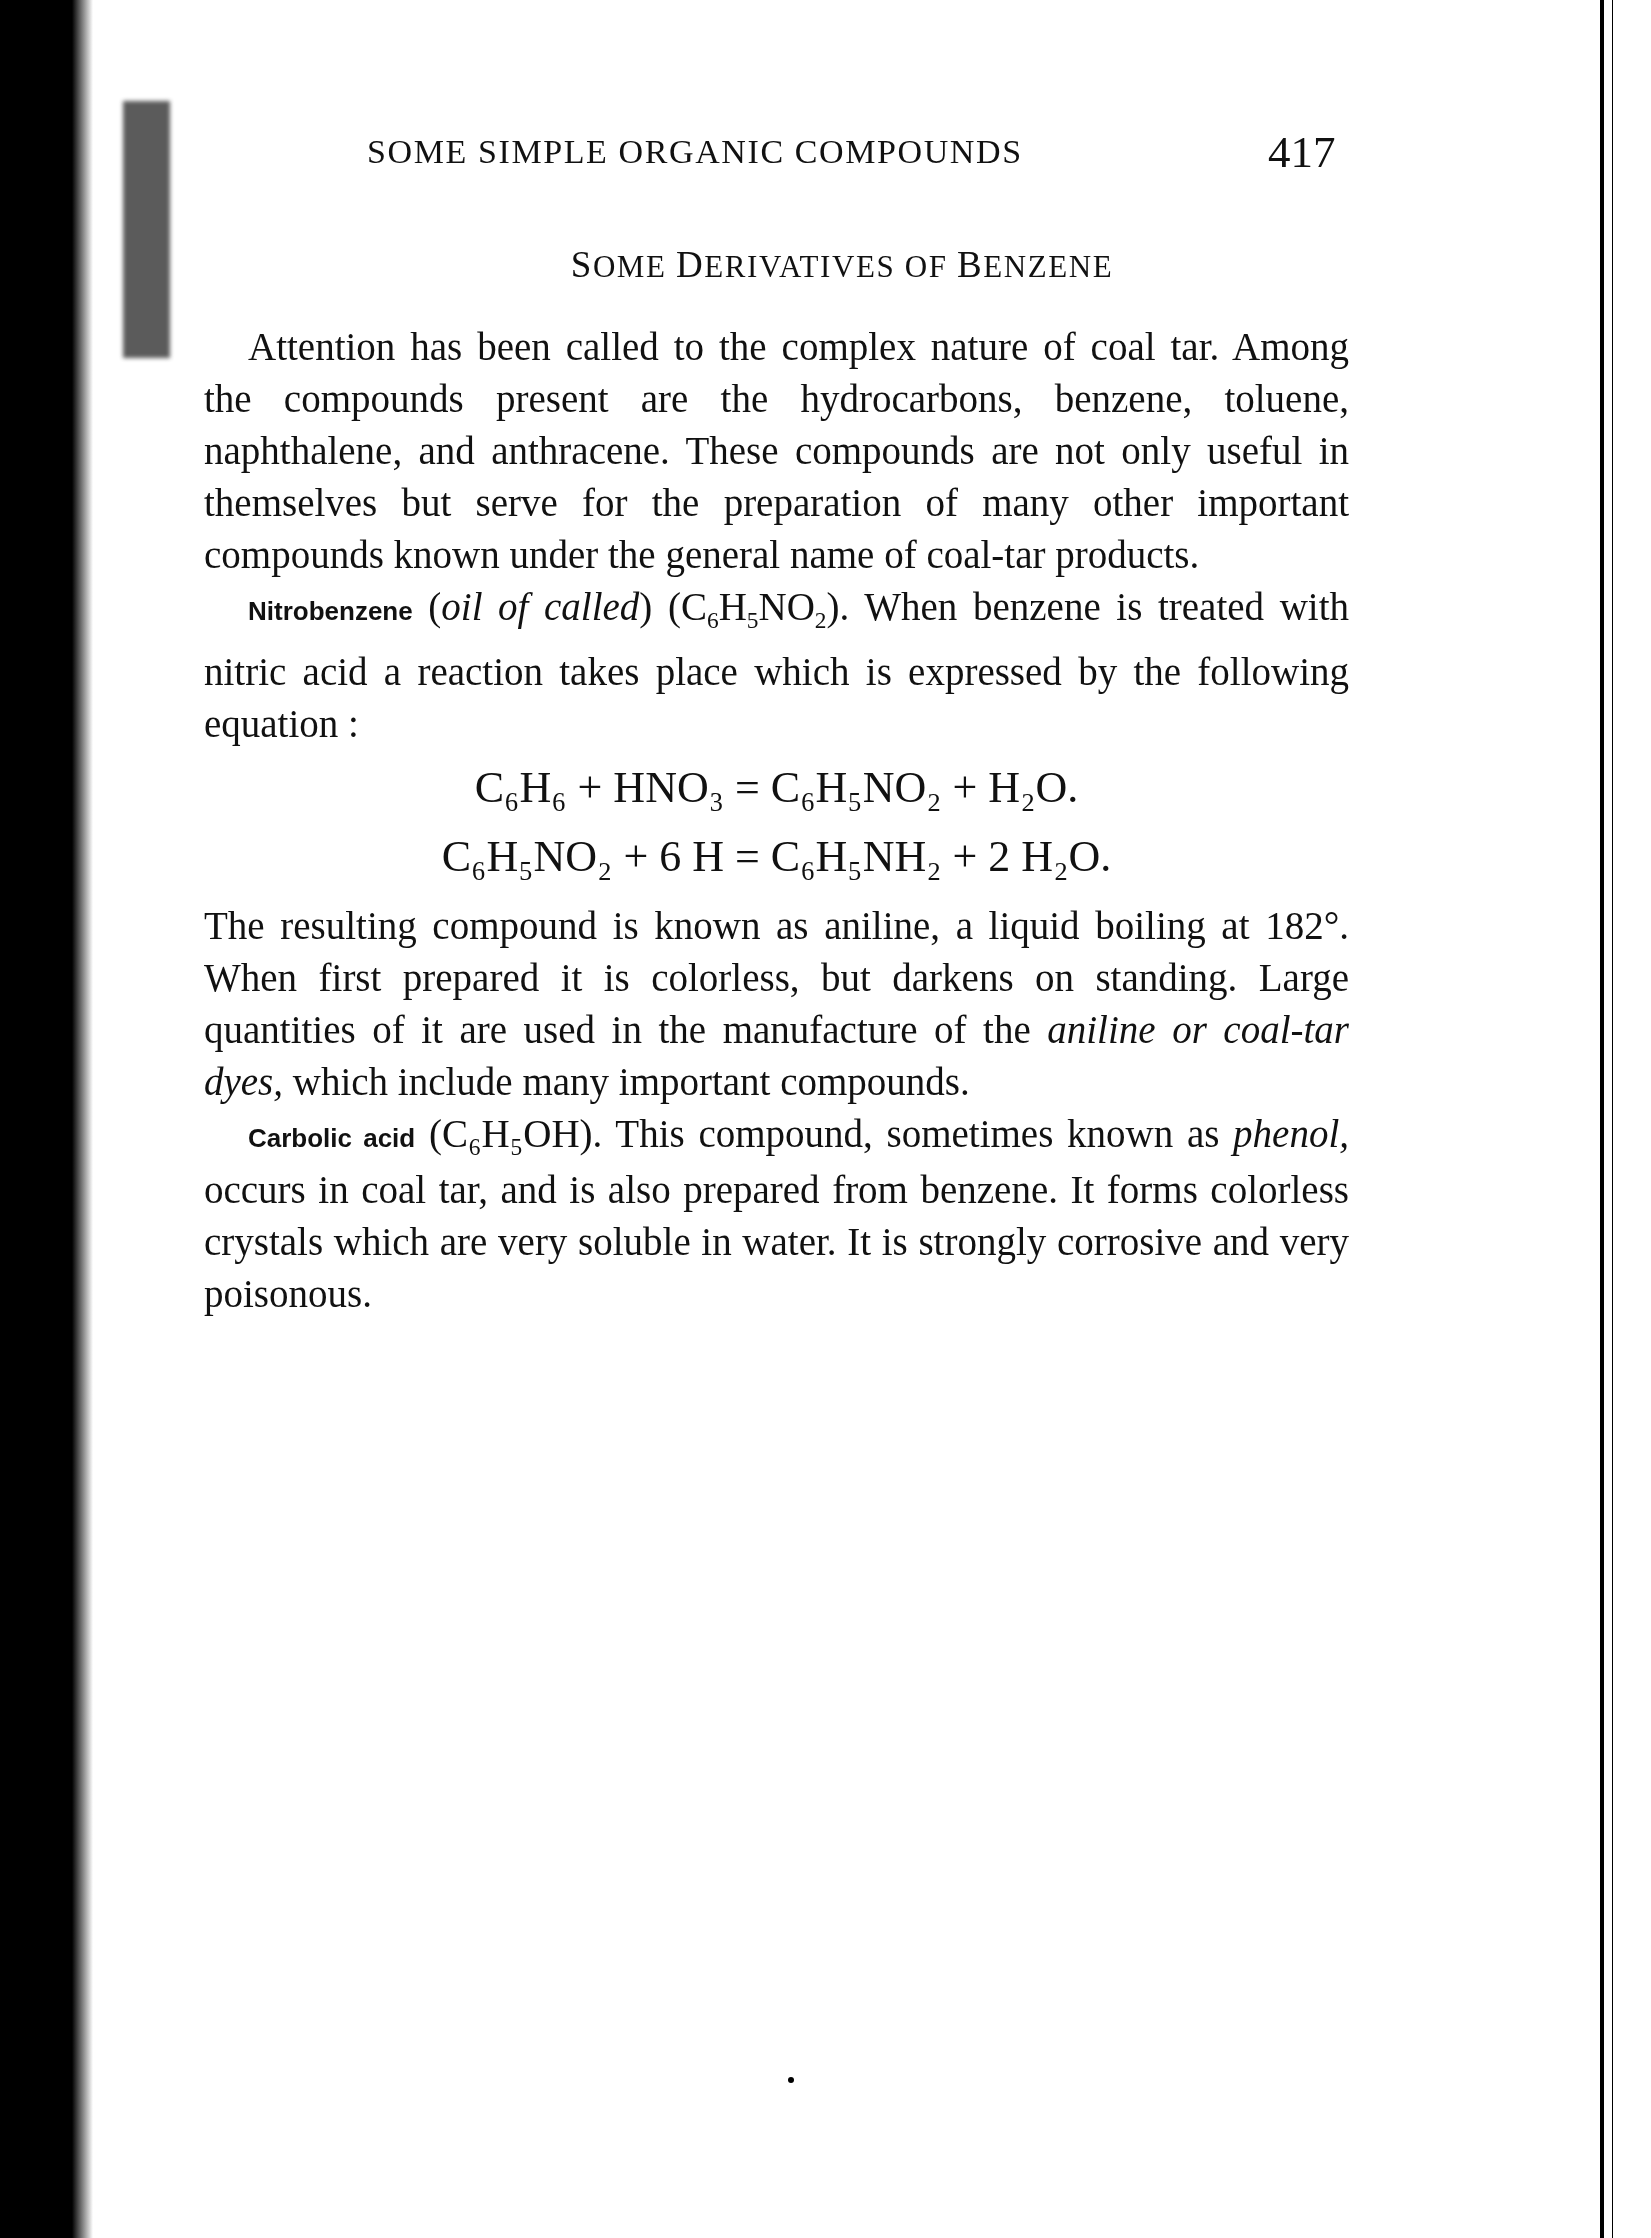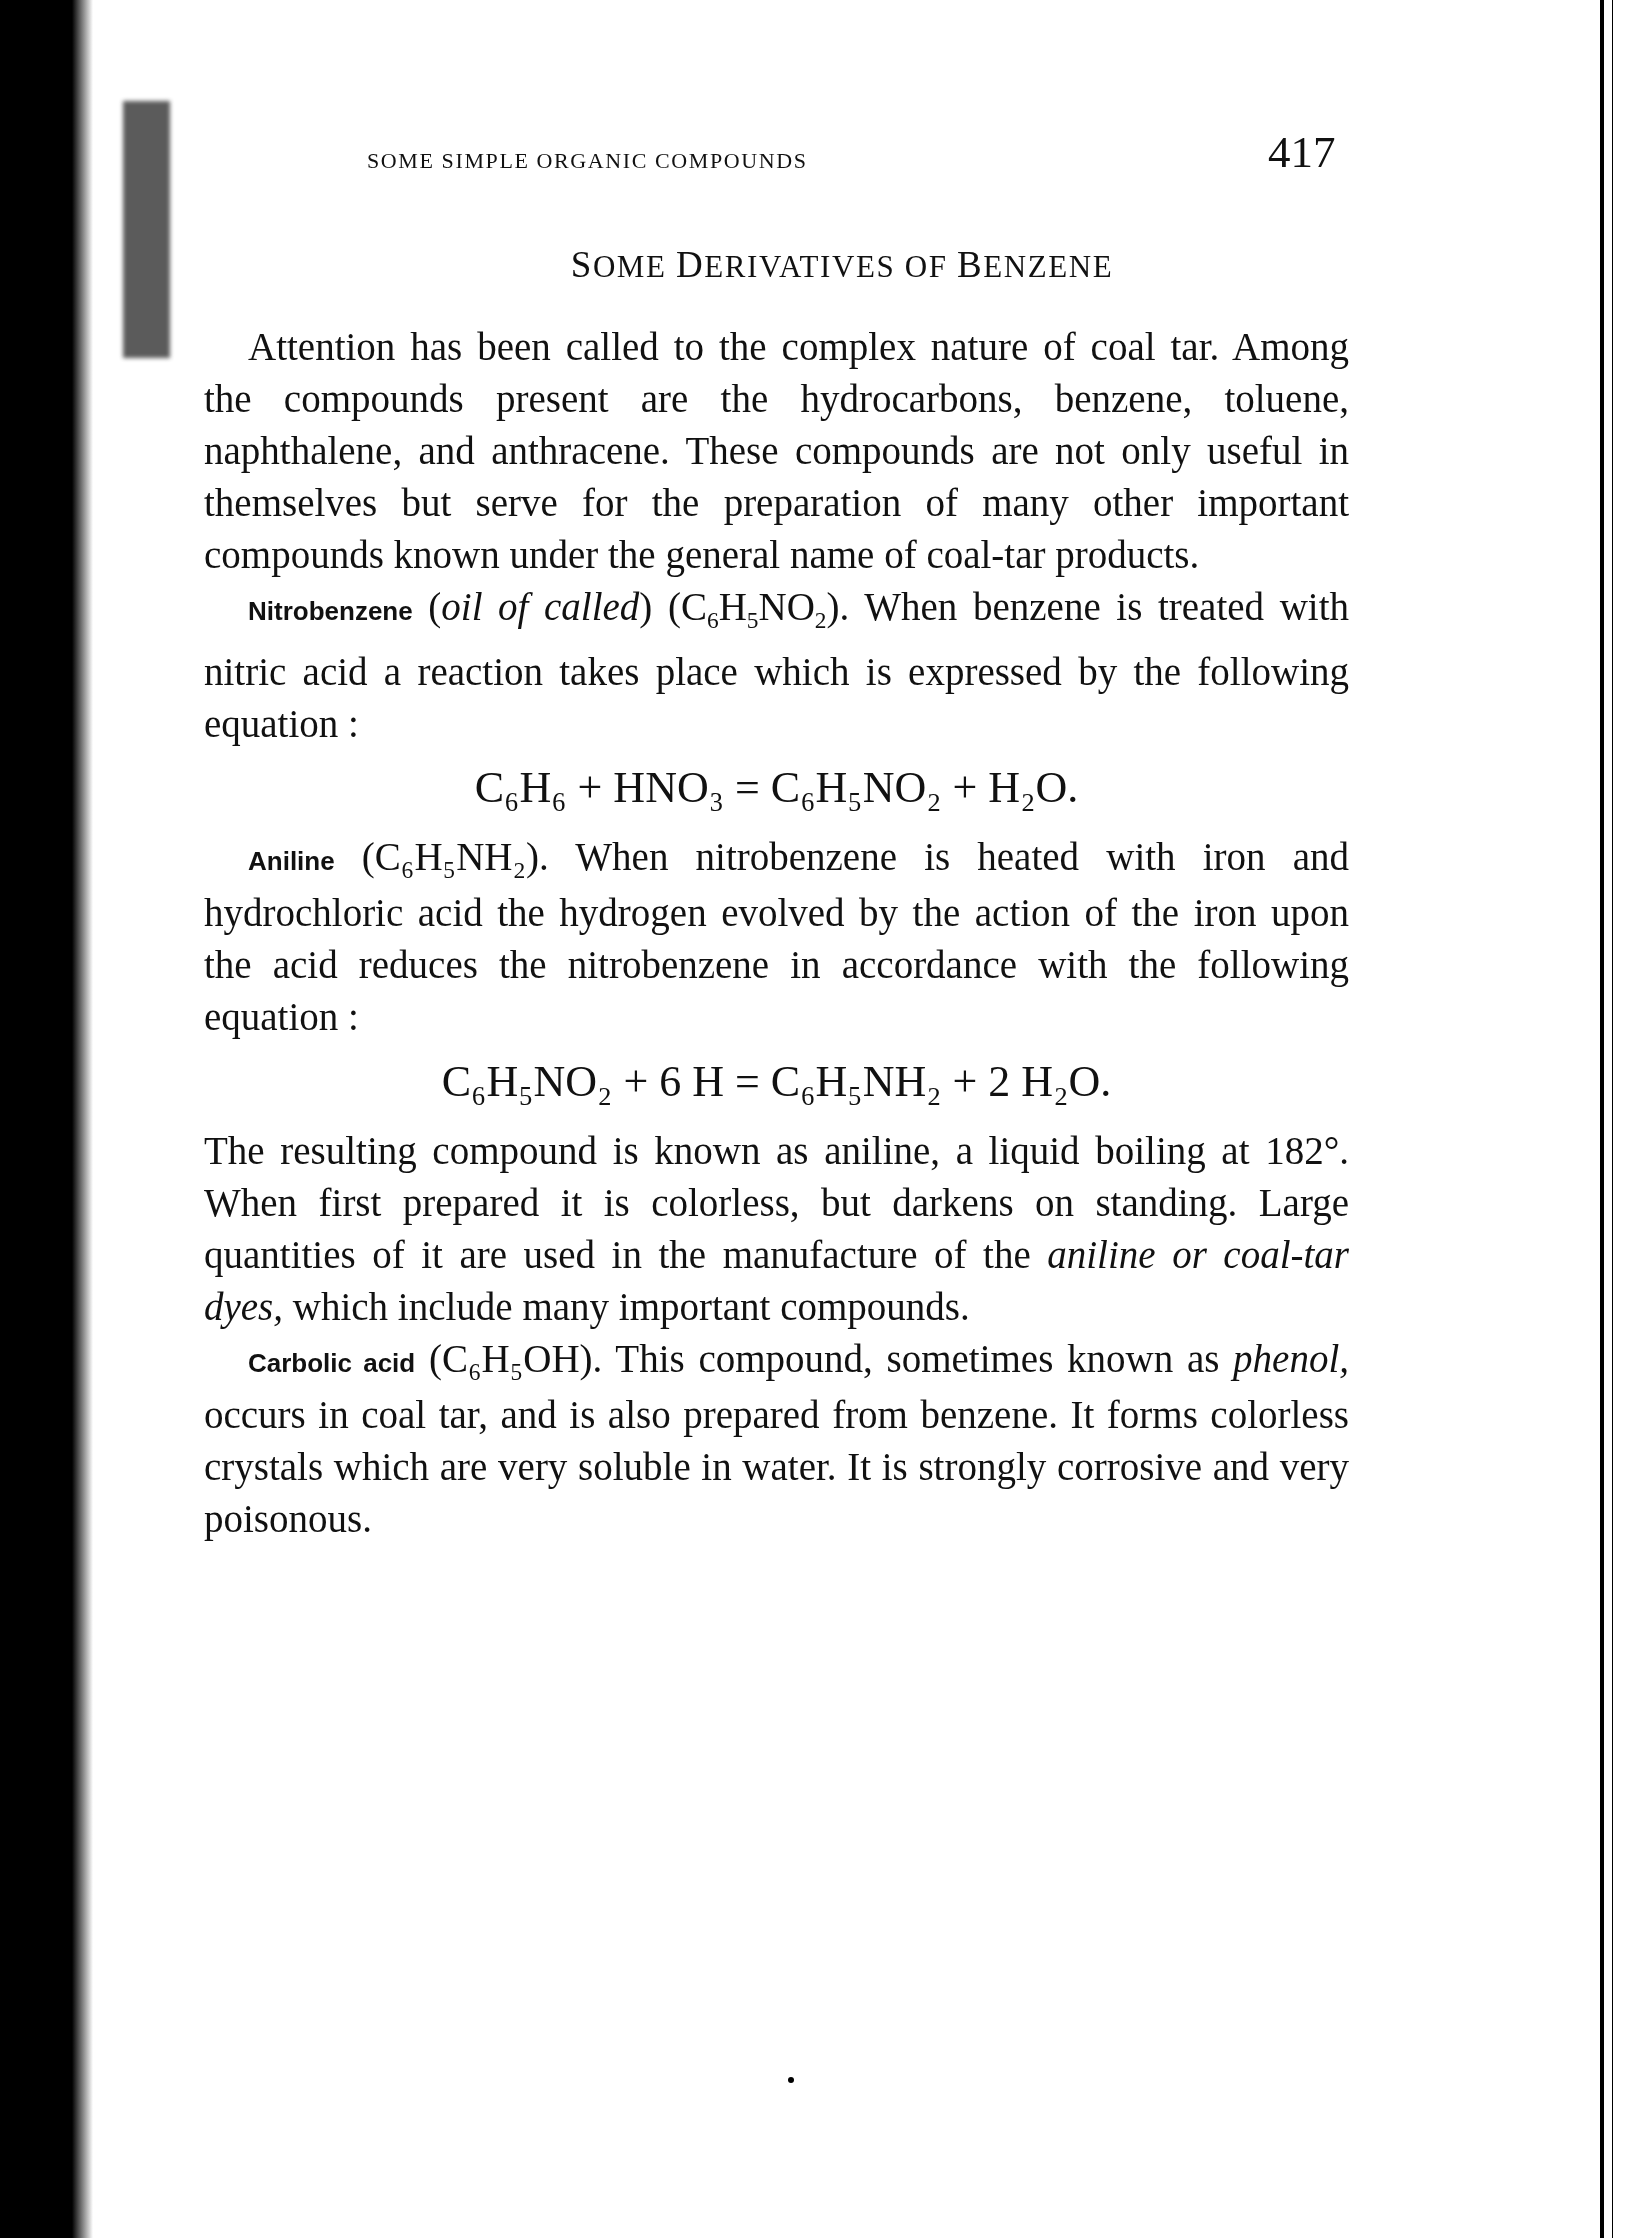--- a/index.html
+++ b/index.html
@@ -1,21 +1,21 @@
 <!DOCTYPE html>
 <html style="font-size:12.5px"><head>
 <meta charset="utf-8">
 <style>
 html,body{margin:0;padding:0;background:#fff;}
 body{width:1652px;height:2239px;position:relative;overflow:hidden;font-family:"Liberation Serif","DejaVu Serif",serif;color:#111;}
 .binding{position:absolute;left:0;top:0;width:23.4px;height:2239px;background:#000;}
 .binding2{position:absolute;left:23.4px;top:0;width:70px;height:2239px;background:linear-gradient(90deg,#000 0%,#000 70%,#fff 100%);}
 .smudge{position:absolute;left:123px;top:101px;width:47px;height:257px;background:#333;opacity:.8;filter:blur(2.3px);}
 .rightedge{position:absolute;left:1600px;top:0;width:7.8px;height:2239px;border-left:4.7px solid #000;border-right:1.6px solid #000;}
-.runhead{position:absolute;top:148px;left:367px;font-size:22px;letter-spacing:1.6px;}
+.runhead{position:absolute;top:133px;left:367px;font-size:34px;letter-spacing:1.6px;}
 .pageno{position:absolute;top:126px;left:1268px;font-size:45px;}
 .title{position:absolute;top:243px;left:0;width:1652px;text-align:center;font-size:31px;letter-spacing:1.6px;padding-left:16px;}
 .title .sc{font-size:37px;}
 .text{position:absolute;left:204px;width:1145px;top:321px;font-size:39px;line-height:52px;text-align:justify;}
 .p{margin:0;text-indent:44px;}
 .p.noindent{text-indent:0;}
 .eq{text-align:center;margin:12.5px 0 17px;font-size:44px;}
 b{font-family:"Liberation Sans","DejaVu Sans",sans-serif;font-weight:bold;font-size:26px;}
 sub{font-size:23.4px;vertical-align:-7.8px;}
 .dot{position:absolute;left:788px;top:2077px;width:6.2px;height:6.2px;background:#000;border-radius:50%;}
@@ -30,19 +30,18 @@
 
 <div class="runhead">SOME SIMPLE ORGANIC COMPOUNDS</div>
 <div class="pageno">417</div>
 
 <div class="title"><span class="sc">S</span><span>OME </span><span class="sc">D</span><span>ERIVATIVES OF </span><span class="sc">B</span><span>ENZENE</span></div>
 
 <div class="text">
  <p class="p">Attention has been called to the complex nature of coal tar. Among the compounds present are the hydrocarbons, benzene, toluene, naphthalene, and anthracene. These compounds are not only useful in themselves but serve for the preparation of many other important compounds known under the general name of coal-tar products.</p>
  <p class="p"><b>Nitrobenzene</b> (<i>oil of called</i>) <span>(C</span><sub>6</sub><span>H</span><sub>5</sub><span>NO</span><sub>2</sub><span>).</span><span> When benzene is treated with nitric acid a reaction takes place which is expressed by the following equation :</span></p>
  <div class="eq">C₆H₆ + HNO₃ = C₆H₅NO₂ + H₂O.</div>
- <p class="p"><b>Aniline</b> <span>(C₆H₅NH₂).</span><span> When nitrobenzene is heated with iron and hydrochloric acid the hydrogen evolved by the action of the iron upon the acid reduces the nitrobenzene in accordance with the following equation :</span></p>
  <div class="eq">C₆H₅NO₂ + 6 H = C₆H₅NH₂ + 2 H₂O.</div>
  <p class="p noindent"><span>The resulting compound is known as aniline, a liquid boiling at 182°. When first prepared it is colorless, but darkens on standing. Large quantities of it are used in the manufacture of the </span><i>aniline or coal-tar dyes,</i><span> which include many important compounds.</span></p>
  <p class="p"><b>Carbolic acid</b> <span>(C₆H₅OH).</span><span> This compound, sometimes known as </span><i>phenol,</i><span> occurs in coal tar, and is also prepared from benzene. It forms colorless crystals which are very soluble in water. It is strongly corrosive and very poisonous.</span></p>
 </div>
 <div class="dot"></div>
 
 
 </body></html>

